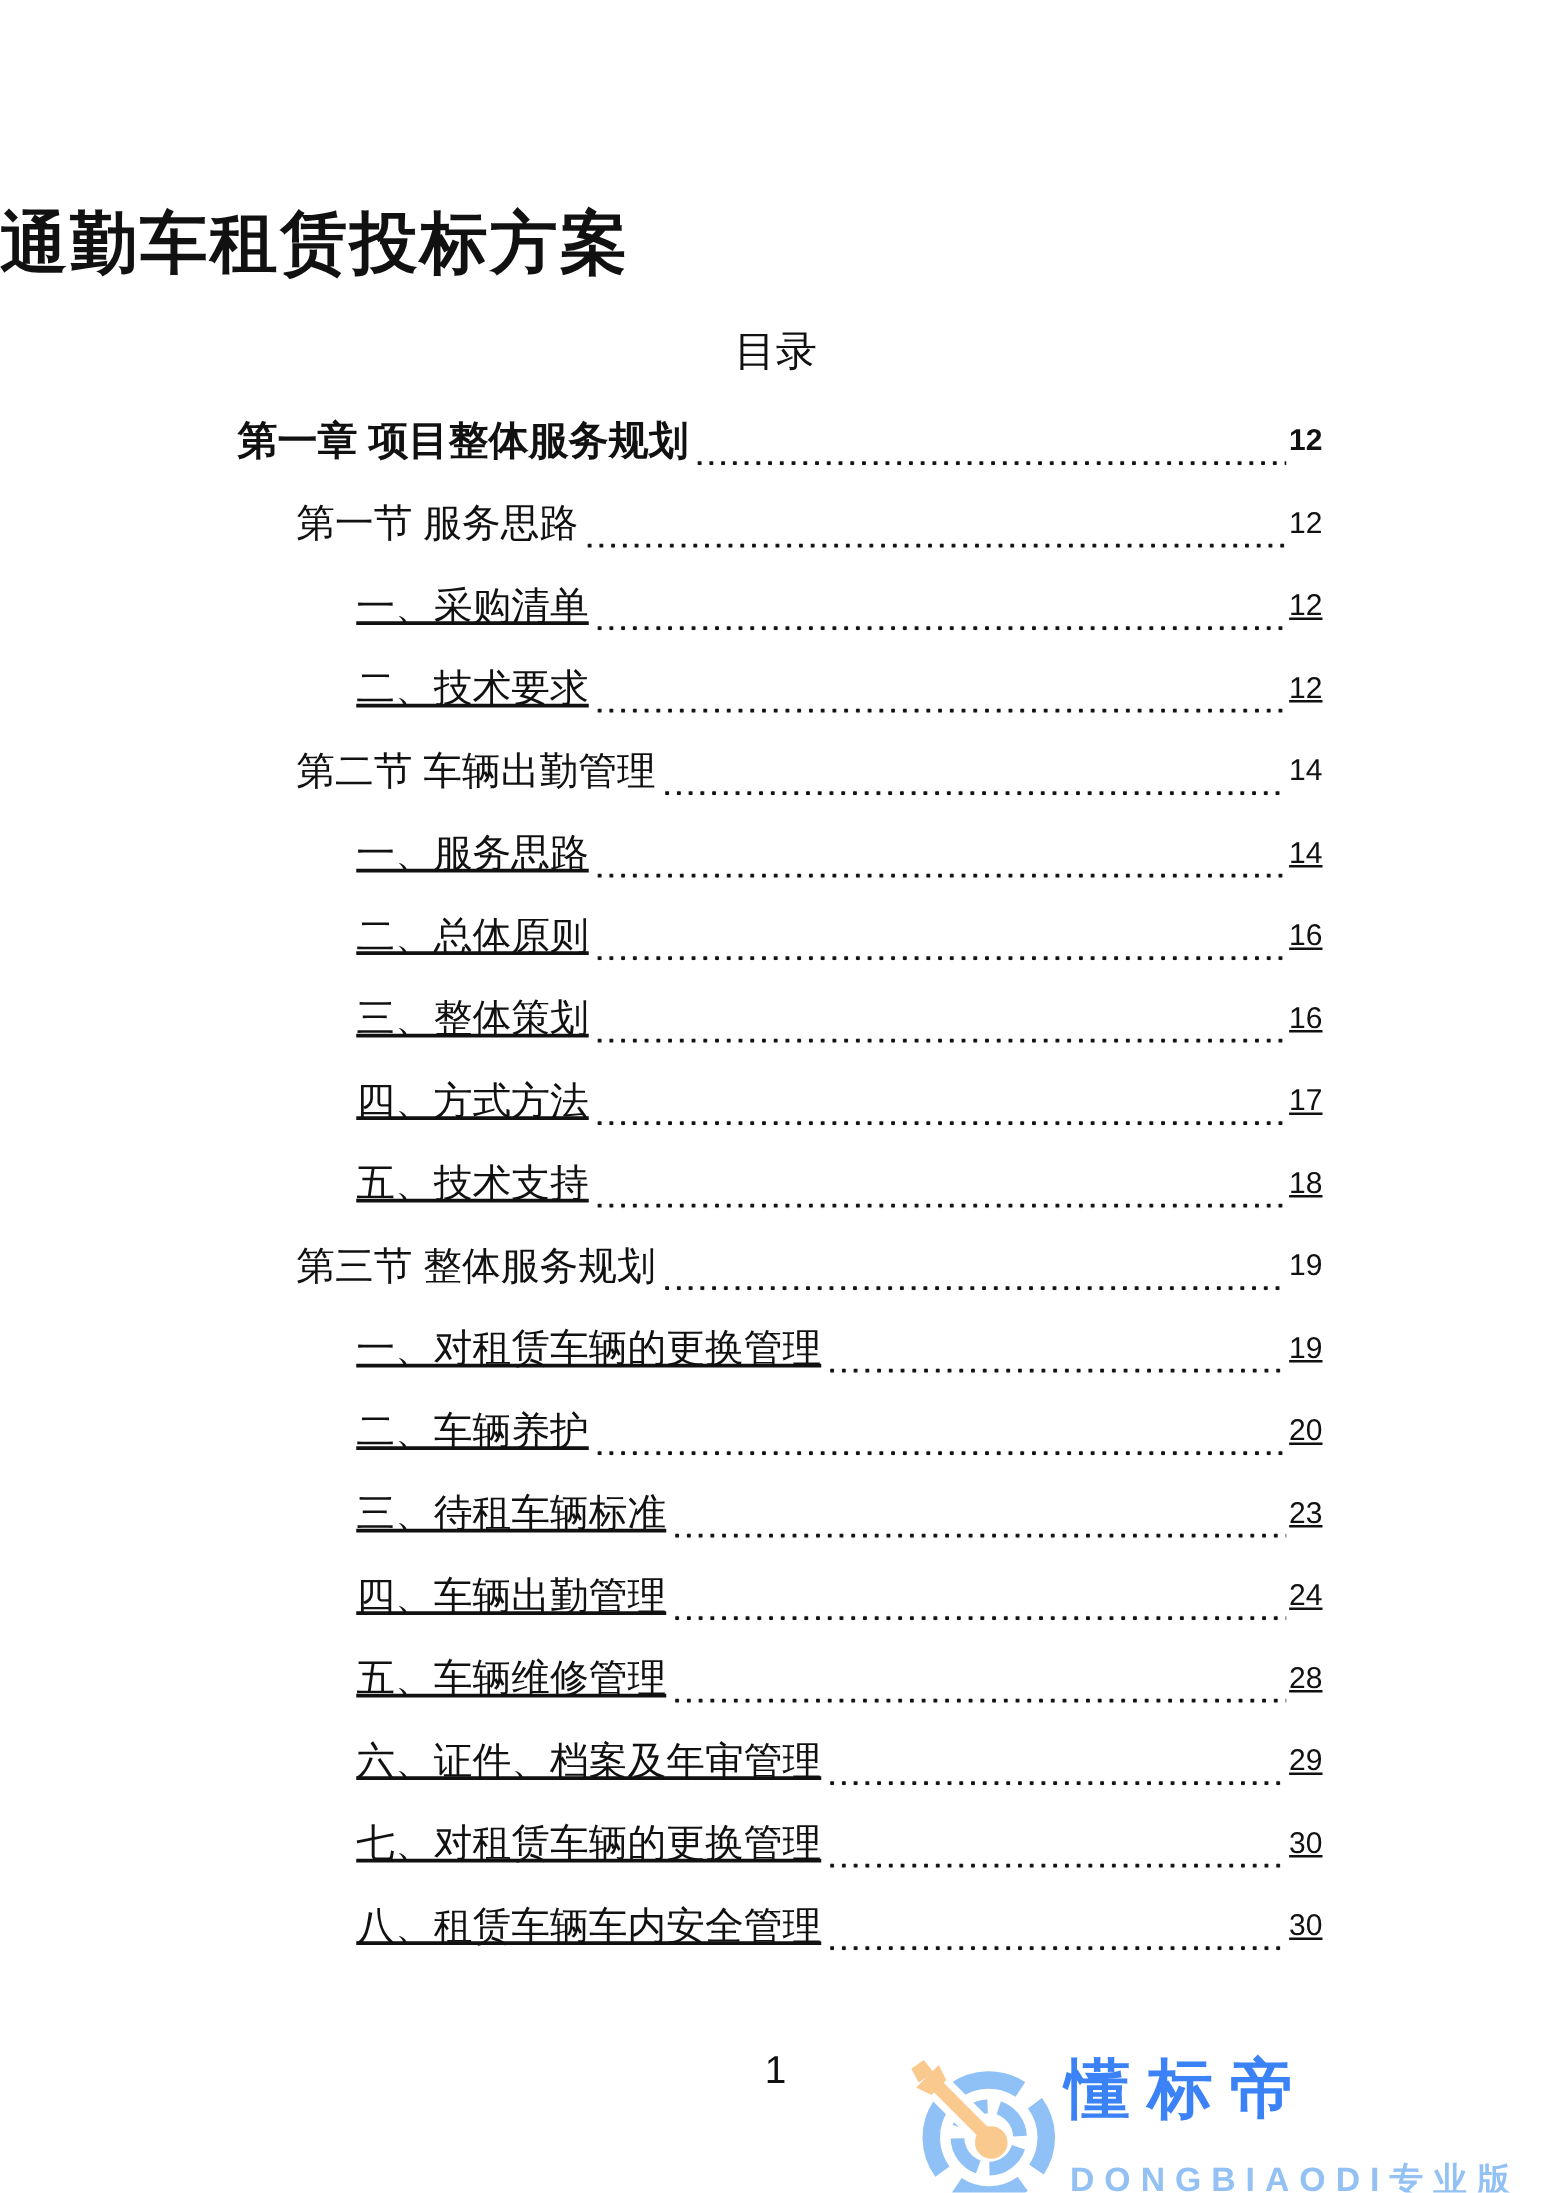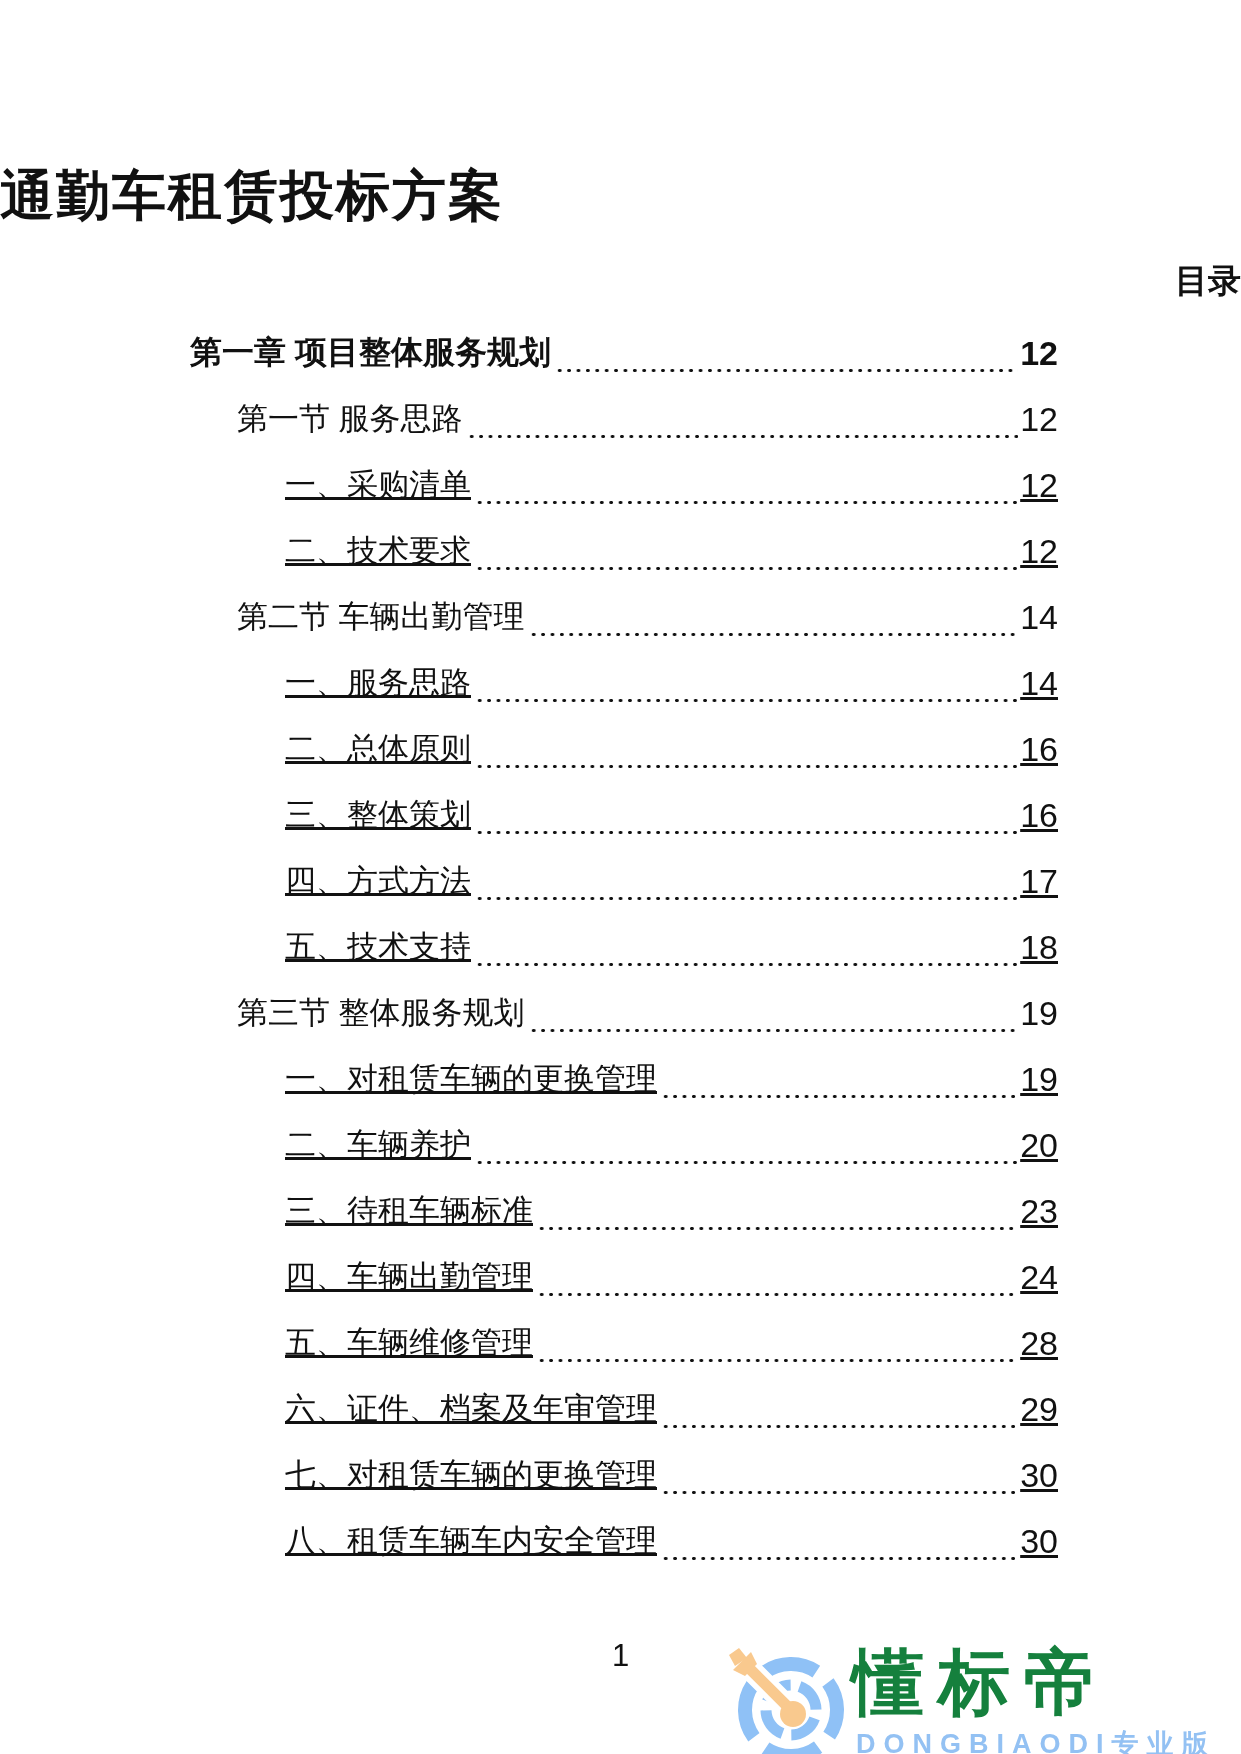--- a/index.html
+++ b/index.html
@@ -15,23 +15,23 @@
     margin:0;
     padding-top:166px;
     font-size:54px;
     font-weight:700;
     letter-spacing:2px;
     line-height:1.1;
   }
   .toc-title{
     margin:0;
     padding-top:34px;
-    text-align:right;
+    text-align:center;
     font-size:33px;
-    font-weight:700;
+    font-weight:400;
   }
   .toc{
     margin-top:16px;
     margin-left:190px;
     width:868px;
   }
   .toc-row{
     display:flex;
     align-items:center;
     height:66px;
@@ -48,21 +48,21 @@
   .toc-leader{
     flex:1;
     height:44px;
     margin-left:4px;
     background-image:radial-gradient(circle,#111 1.55px,rgba(0,0,0,0) 1.95px);
     background-size:9.4px 9px;
     background-repeat:repeat-x;
     background-position:left bottom;
   }
   .toc-page{
-    font-size:34px;
+    font-size:24px;
     padding-left:2px;
   }
   .toc-row.l1 .toc-page{font-weight:700;}
   .page-footer{
     position:absolute;
     left:0;right:0;
     top:1638px;
     text-align:center;
     font-size:31px;
   }
@@ -76,23 +76,23 @@
   }
   .wm-icon{
     position:absolute;
     left:28px;
     top:10px;
   }
   .wm-name{
     position:absolute;
     left:152px;
     top:16px;
-    font-size:72px;
+    font-size:52px;
     font-weight:700;
-    color:#15803d;
+    color:#3b82f6;
     letter-spacing:14px;
     white-space:nowrap;
     line-height:1;
   }
   .wm-sub{
     position:absolute;
     left:156px;
     top:96px;
     font-size:27px;
     font-weight:700;

